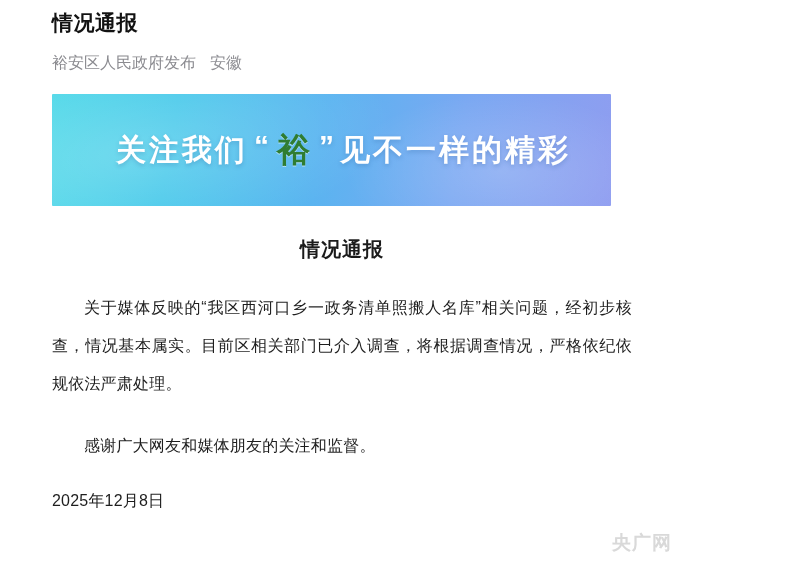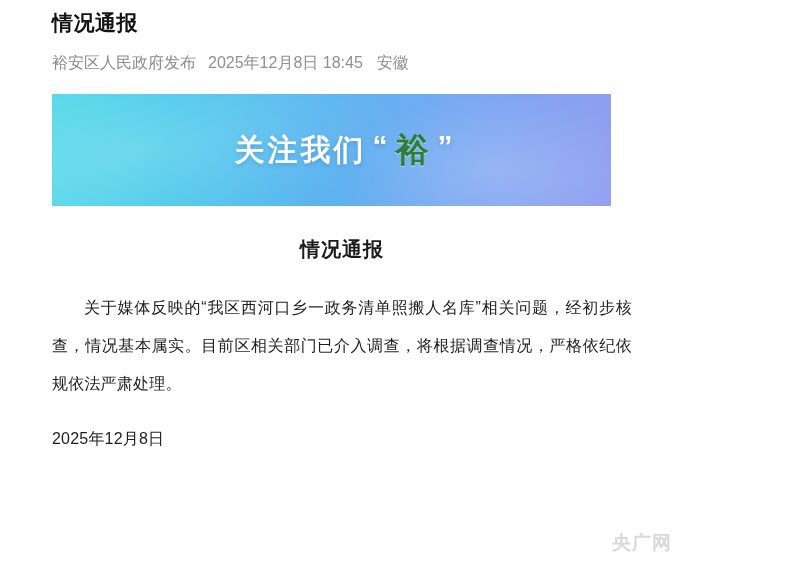--- a/index.html
+++ b/index.html
@@ -158,35 +158,36 @@
 </style>
 </head>
 <body>
 
 <div class="page">
 
   <h1 class="headline">情况通报</h1>
 
   <div class="meta">
     <span class="source">裕安区人民政府发布</span>
-    <span class="date">2025年12月8日 18:45</span>
     <span class="region">安徽</span>
   </div>
 
   <div class="banner">
     <div class="swoosh"></div>
     <div class="swoosh2"></div>
     <div class="banner-inner">
       <span class="banner-text">关注我们</span>
       <span class="banner-quote">“</span>
       <span class="banner-hl">裕</span>
       <span class="banner-quote">”</span>
+      <span class="banner-text">见不一样的精彩</span>
     </div>
   </div>
 
   <div class="doc-title">情况通报</div>
 
   <p class="body-para">关于媒体反映的“我区西河口乡一政务清单照搬人名库”相关问题，经初步核查，情况基本属实。目前区相关部门已介入调查，将根据调查情况，严格依纪依规依法严肃处理。</p>
+  <p class="body-para second">感谢广大网友和媒体朋友的关注和监督。</p>
 
   <div class="sig-date">2025年12月8日</div>
 
   <div class="watermark">央广网</div>
 </div>
 
 </body></html>

